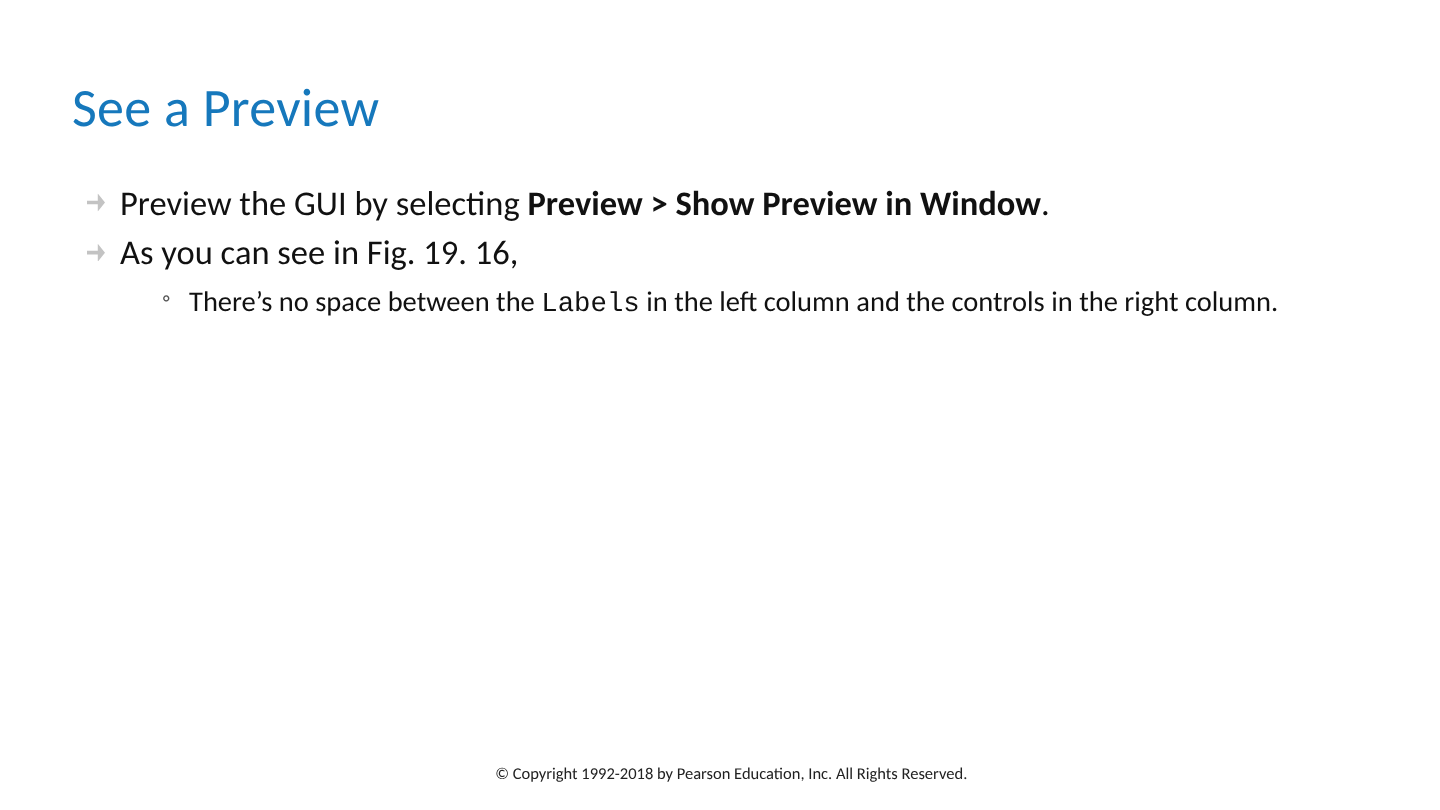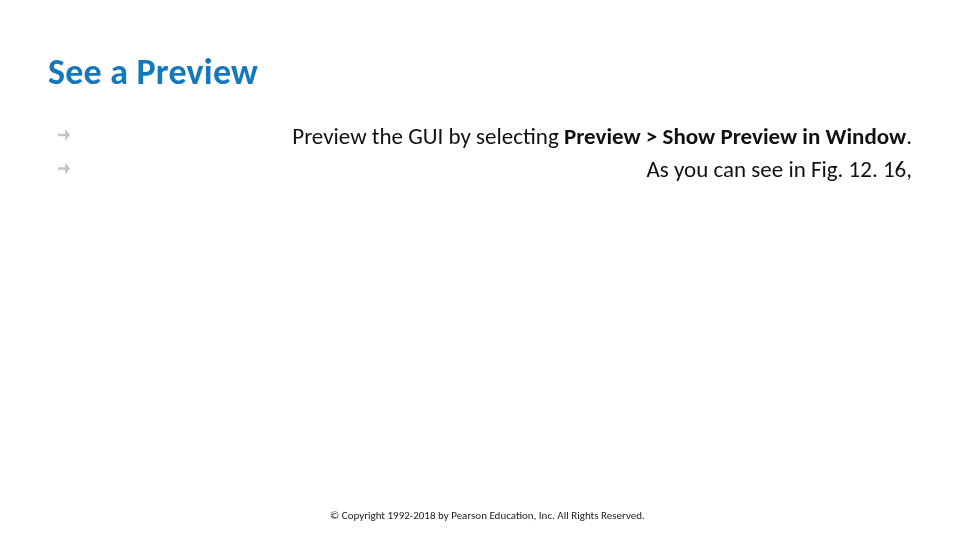--- a/index.html
+++ b/index.html
@@ -1,38 +1,41 @@
 <!DOCTYPE html>
 <html><head>
 <meta charset="utf-8">
 <style>
   * { margin: 0; padding: 0; box-sizing: border-box; }
   html, body { width: 960px; height: 540px; background: #fff; font-family: "Segoe UI", "Calibri", Arial, sans-serif; color: #111; }
   .slide { position: relative; width: 960px; height: 540px; padding: 50px 48px 20px 48px; }
-  .title { color: #1678bc; font-size: 36px; font-weight: 700; letter-spacing: 0.2px; margin-bottom: 28px; }
-  .bullets { list-style: none; padding-left: 10px; text-align: right; }
+  .title { color: #1678bc; font-size: 36px; font-weight: 400; letter-spacing: 0.2px; margin-bottom: 28px; }
+  .bullets { list-style: none; padding-left: 10px; }
   .bullets > li { position: relative; padding-left: 22px; font-size: 23px; line-height: 1.28; margin-bottom: 4px; }
   .bullets > li::before { content: ""; position: absolute; left: 0; top: 7px; width: 12px; height: 12px; background: #888; clip-path: polygon(60% 0, 100% 50%, 60% 100%, 60% 60%, 0 60%, 0 40%, 60% 40%); opacity: 0.5; }
   .sub { list-style: none; padding-left: 28px; margin-top: 4px; margin-bottom: 10px; }
   .sub > li { position: relative; padding-left: 18px; font-size: 19px; line-height: 1.33; margin-bottom: 2px; }
   .sub > li::before { content: "◦"; position: absolute; left: 0; top: 0; color: #555; font-size: 16px; }
   .b { font-weight: 700; }
   .mono { font-family: "Consolas", "Courier New", monospace; font-size: 0.96em; }
   .footer { position: absolute; bottom: 18px; left: 15px; right: 0; text-align: center; font-size: 11px; color: #222; }
 </style>
 </head>
 <body>
 <div class="slide">
   <h1 class="title">See a Preview</h1>
 
   <ul class="bullets">
     <li>
       <span>Preview the GUI by selecting </span><span class="b">Preview &gt; Show Preview in Window</span><span>.</span>
     </li>
     <li>
-      <span>As you can see in Fig. 12. 16,</span>
+      <span>As you can see in Fig. 19. 16,</span>
       <ul class="sub">
+        <li>
+          <span>There’s no space between the </span><span class="mono">Labels</span><span> in the left column and the controls in the right column.</span>
+        </li>
       </ul>
     </li>
   </ul>
 
   <div class="footer">© Copyright 1992-2018 by Pearson Education, Inc. All Rights Reserved.</div>
 </div>
 
 </body></html>

